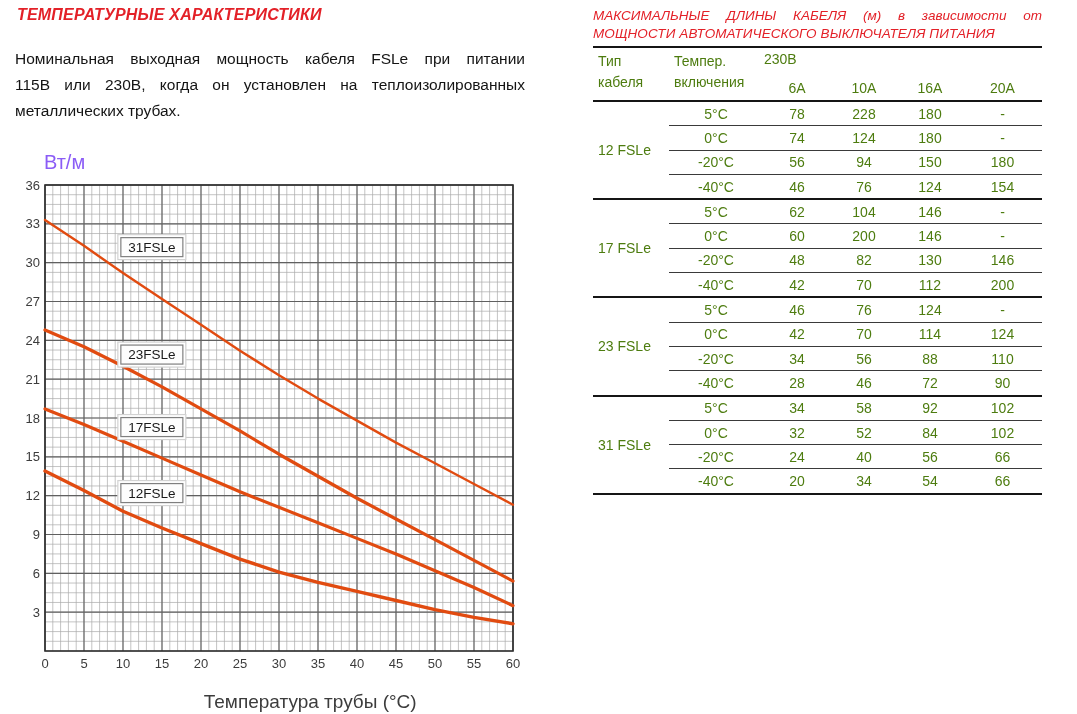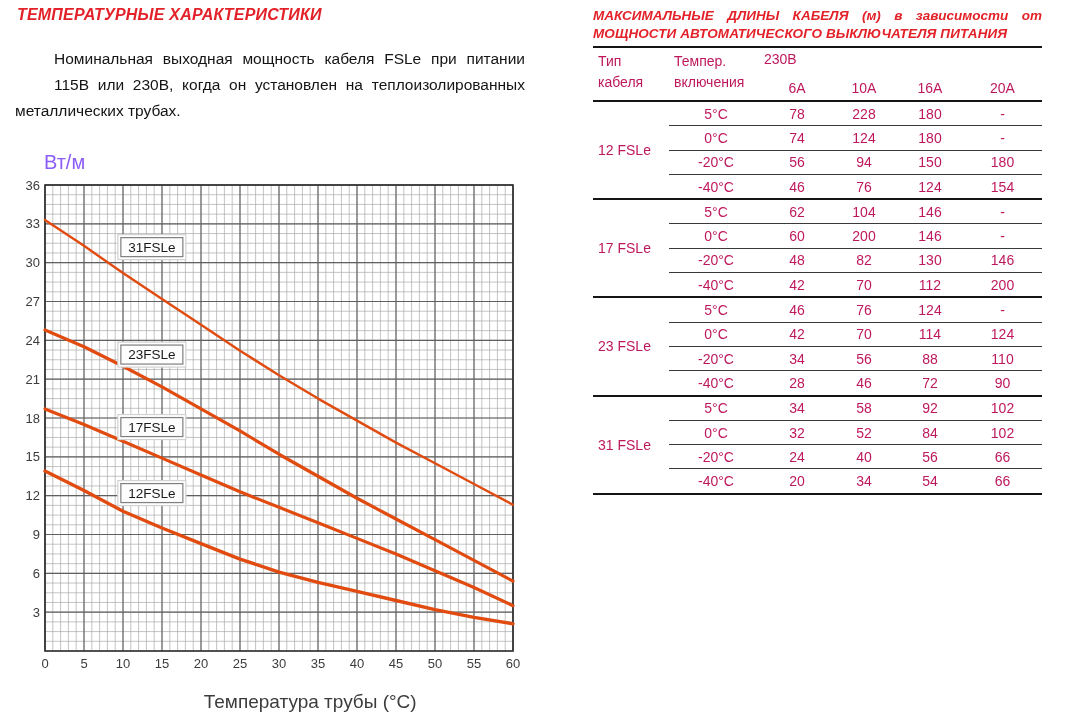--- a/index.html
+++ b/index.html
@@ -3,34 +3,34 @@
 <meta charset="utf-8">
 <style>
   html,body{margin:0;padding:0;background:#fff;}
   #page{position:relative;width:1077px;height:714px;background:#fff;overflow:hidden;
         font-family:"Liberation Sans",sans-serif;color:#1a1a1a;}
 
   
   .doc-title{position:absolute;left:17px;top:6px;font-size:16px;font-weight:bold;
              font-style:italic;color:#e32128;letter-spacing:.2px;}
   .intro{position:absolute;left:15px;top:46px;width:510px;font-size:15.5px;line-height:26px;color:#141414;}
-  .intro .jline{text-align:justify;text-align-last:justify;margin-left:39px;}
+  .intro .jline{text-align:justify;text-align-last:justify;}
   .intro .lline{text-align:left;}
   .unit-label{position:absolute;left:44px;top:151px;font-size:20px;color:#8b5cf6;}
   #chart-svg{position:absolute;left:15px;top:170px;}
 
   
   .tbl-title{position:absolute;left:593px;top:7px;width:449px;font-size:13.5px;line-height:17.5px;
-             font-weight:bold;font-style:italic;color:#e32128;}
+             font-weight:normal;font-style:italic;color:#e32128;}
   .tbl-title .t1{text-align:justify;text-align-last:justify;}
   .tbl-title .t2{text-align:left;letter-spacing:.1px;}
   .tbl-wrap{position:absolute;left:593px;top:46px;width:449px;}
   table.cable{border-collapse:collapse;table-layout:fixed;width:449px;
               border-top:2px solid #151515;border-bottom:2.5px solid #151515;
-              font-size:14px;color:#be185d;}
+              font-size:14px;color:#4d7c0f;}
   table.cable th{font-weight:normal;}
   th.h-left{text-align:left;padding-left:5px;vertical-align:top;line-height:21px;padding-top:3px;}
   th.h-volt{text-align:left;vertical-align:top;padding-top:3px;height:21px;}
   tr.amps th{text-align:center;vertical-align:bottom;padding-bottom:4px;height:22px;}
   thead{border-bottom:2.5px solid #151515;}
   tbody td{height:23.3px;padding:0;}
   td.type{text-align:left;padding-left:5px;}
   td.temp,td.val{text-align:center;}
   tr.inner td{border-top:1.3px solid #3a3a3a;}
   tr.gstart td{border-top:2px solid #151515;}

